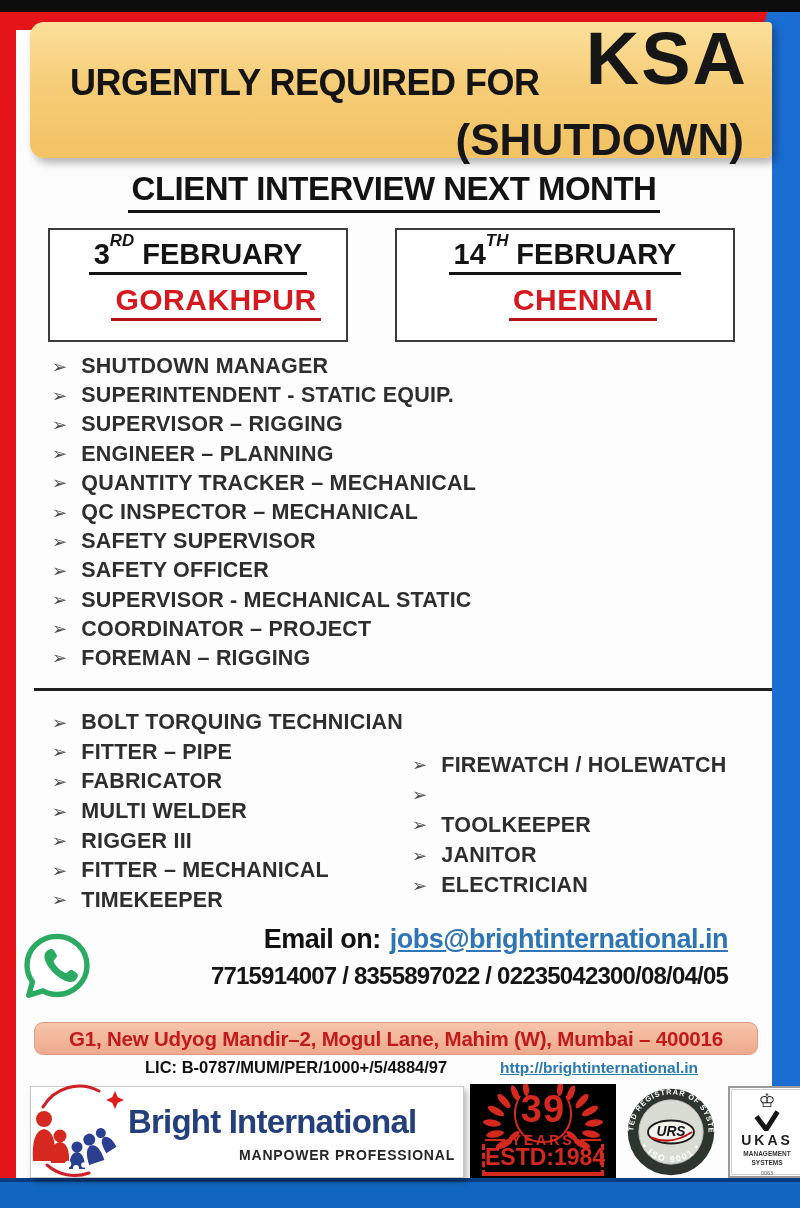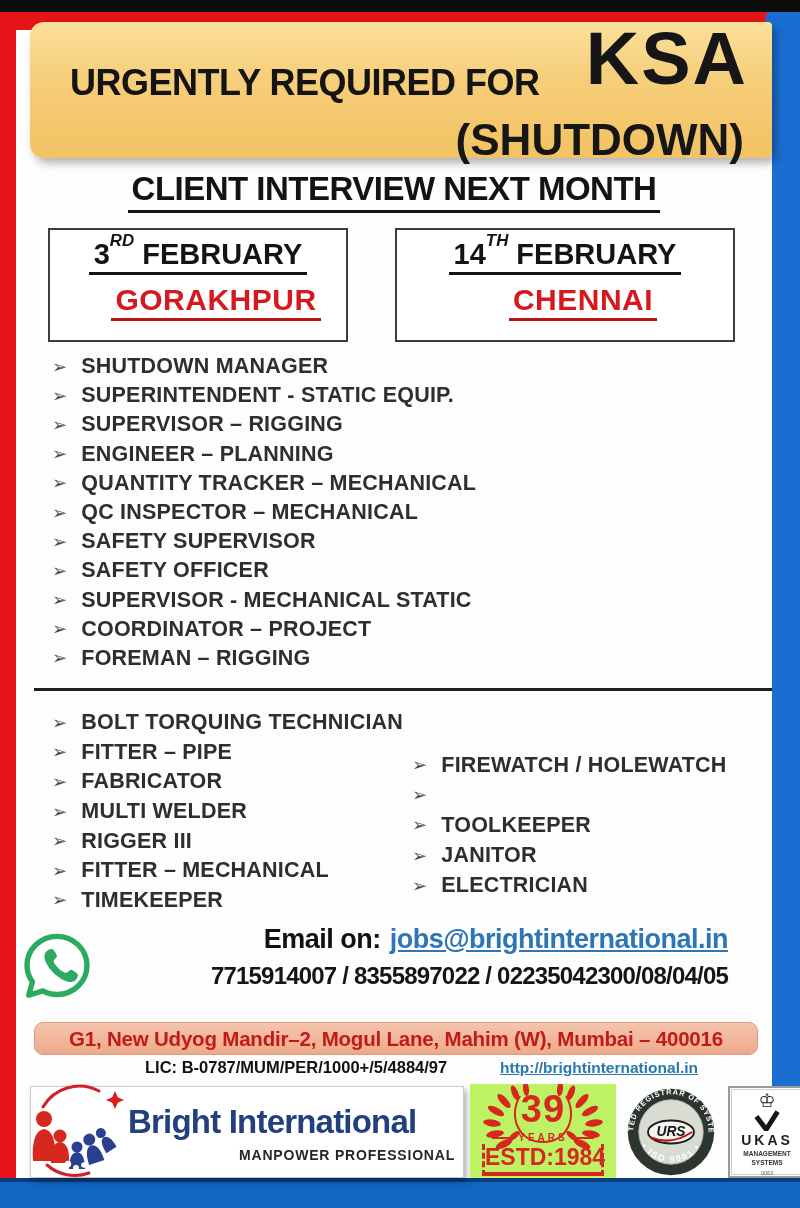--- a/index.html
+++ b/index.html
@@ -77,28 +77,28 @@
   
   .footer { position:absolute; left:28px; top:1086px; width:772px; height:92px; }
   .bright-card { position:absolute; left:2px; top:0; width:434px; height:92px; background:#fff;
                  border:1px solid #c9c9c9; box-shadow:3px 4px 6px rgba(0,0,0,.28); }
   .bright-logo { position:absolute; left:-4px; top:-6px; }
   .company { position:absolute; left:97px; top:16px; font-size:33px; font-weight:700;
              color:#23407c; letter-spacing:-.8px; white-space:nowrap; }
   .tagline { position:absolute; right:8px; top:60px; font-size:14px; font-weight:800;
              color:#262626; letter-spacing:.8px; }
 
-  .badge39 { position:absolute; left:442px; top:-2px; width:146px; height:94px; background:#bef264; }
+  .badge39 { position:absolute; left:442px; top:-2px; width:146px; height:94px; background:#000000; }
   .badge39 svg { position:absolute; left:0; top:0; }
   .b39-num { position:absolute; left:0; right:0; top:4px; text-align:center; font-size:38px;
              font-weight:800; color:#d5281f; letter-spacing:1px; }
   .b39-years { position:absolute; left:0; right:0; top:48px; display:flex; align-items:center;
                justify-content:center; gap:6px; }
   .b39-years i { display:block; width:20px; height:2px; background:#d5281f; }
-  .b39-years span { font-size:10px; font-weight:700; color:#d5281f; letter-spacing:3px; }
+  .b39-years span { font-size:14px; font-weight:700; color:#d5281f; letter-spacing:3px; }
   .b39-estd { position:absolute; left:12px; right:12px; bottom:2px; text-align:center;
               font-size:23px; font-weight:800; color:#d5281f; border-left:3px dashed #d5281f;
               border-right:3px dashed #d5281f; border-bottom:4px solid #d5281f; padding-bottom:1px; }
 
   .urs-seal { position:absolute; left:596px; top:0; }
   .ukas-box { position:absolute; left:700px; top:0; width:78px; height:92px; background:#fff;
               border:2px solid #9a9a9a; box-shadow:inset 0 0 0 1px #fff, inset 0 0 0 2px #cfcfcf;
               display:flex; flex-direction:column; align-items:center; padding-top:3px; }
   .ukas-crown { font-size:19px; line-height:1; color:#161616; font-family:"DejaVu Sans", sans-serif; }
   .ukas-name { font-size:14px; font-weight:700; letter-spacing:3px; color:#1c1c1c; margin-top:1px; }

